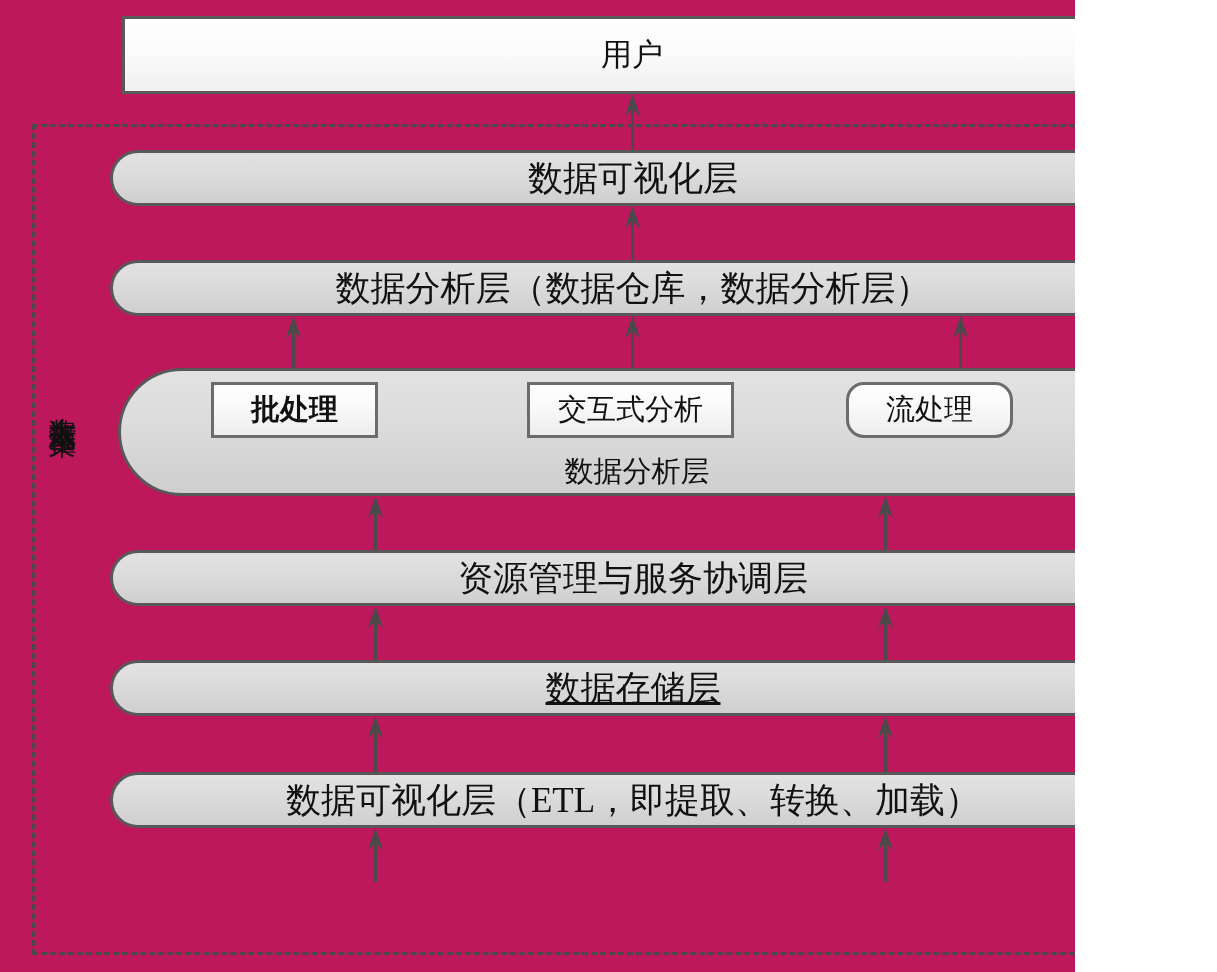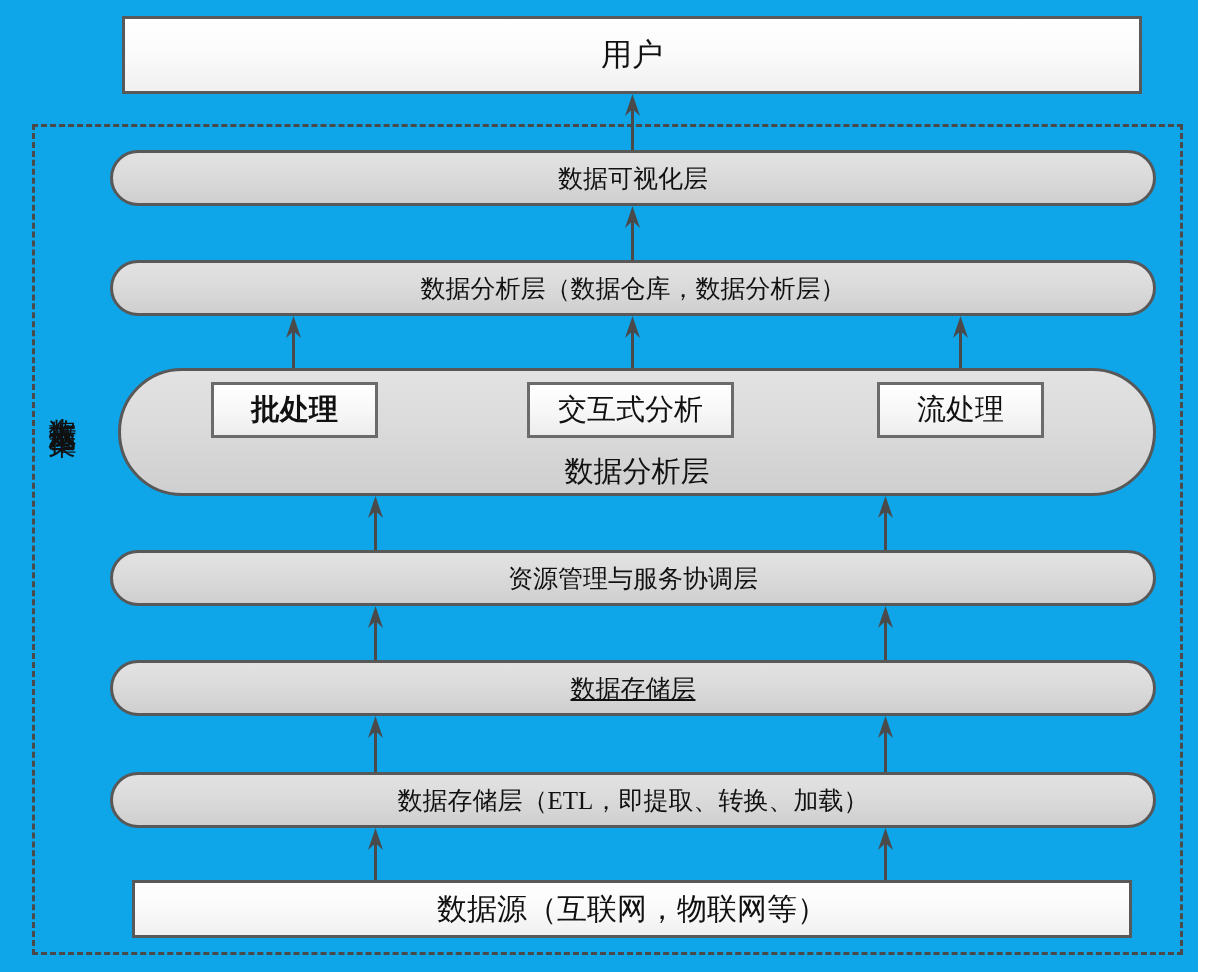--- a/index.html
+++ b/index.html
@@ -5,23 +5,23 @@
   html, body {
     margin: 0;
     padding: 0;
     background: #ffffff;
   }
   body {
     font-family: "Liberation Serif", "DejaVu Serif", serif;
   }
   #canvas {
     position: relative;
-    width: 1198px;
+    width: 1075px;
     height: 972px;
-    background: #0ea5e9;
+    background: #be185d;
     overflow: hidden;
   }
 
   
   .rect-box {
     position: absolute;
     box-sizing: border-box;
     border: 3px solid #595959;
     background: linear-gradient(to bottom, #ffffff 0%, #fbfbfb 45%, #f0f0f0 100%);
     display: flex;
@@ -75,21 +75,21 @@
   }
 
   
   .arrow {
     position: absolute;
   }
   .arrow svg { display: block; }
 
   
   .t-user      { font-size: 31px; }
-  .t-layer     { font-size: 25px; }
+  .t-layer     { font-size: 35px; }
   .t-sub       { font-size: 29px; }
   .t-engine    { font-size: 29px; }
   .t-source    { font-size: 30px; }
   .t-framework { font-size: 28px; }
 </style>
 </head>
 <body>
 
 <div id="canvas">
 
@@ -146,21 +146,21 @@
   </div>
 
   <div class="sub-box t-sub" style="left:211px; top:382px; width:167px; height:56px;font-weight:bold;">
     <span>批处理</span>
   </div>
 
   <div class="sub-box t-sub" style="left:515px; top:382px; width:207px; height:56px;margin-left:12px;">
     <span>交互式分析</span>
   </div>
 
-  <div class="sub-box t-sub" style="left:877px; top:382px; width:167px; height:56px;">
+  <div class="sub-box t-sub" style="left:846px; top:382px; width:167px; height:56px;border-radius:18px;">
     <span>流处理</span>
   </div>
 
   <div class="engine-label t-engine" style="left:118px; top:452px; width:1038px;">数据分析层</div>
 
   <div class="arrow" style="left:367px; top:496px; width:17px; height:54px;">
     <svg width="17" height="54" viewBox="0 0 17 54">
       <line x1="8.5" y1="54" x2="8.5" y2="12" stroke="#4a4a4a" stroke-width="3"></line>
       <path d="M8.5 0 L16 22 L8.5 15 L1 22 Z" fill="#4a4a4a"></path>
     </svg>
@@ -200,33 +200,30 @@
     </svg>
   </div>
   <div class="arrow" style="left:877px; top:716px; width:17px; height:62px;">
     <svg width="17" height="62" viewBox="0 0 17 62">
       <line x1="8.5" y1="62" x2="8.5" y2="12" stroke="#4a4a4a" stroke-width="3"></line>
       <path d="M8.5 0 L16 22 L8.5 15 L1 22 Z" fill="#4a4a4a"></path>
     </svg>
   </div>
 
   <div class="stadium t-layer" style="left:110px; top:772px; width:1046px; height:56px;">
-    <span>数据存储层（ETL，即提取、转换、加载）</span>
+    <span>数据可视化层（ETL，即提取、转换、加载）</span>
   </div>
 
   <div class="arrow" style="left:367px; top:828px; width:17px; height:54px;">
     <svg width="17" height="54" viewBox="0 0 17 54">
       <line x1="8.5" y1="54" x2="8.5" y2="12" stroke="#4a4a4a" stroke-width="3"></line>
       <path d="M8.5 0 L16 22 L8.5 15 L1 22 Z" fill="#4a4a4a"></path>
     </svg>
   </div>
   <div class="arrow" style="left:877px; top:828px; width:17px; height:54px;">
     <svg width="17" height="54" viewBox="0 0 17 54">
       <line x1="8.5" y1="54" x2="8.5" y2="12" stroke="#4a4a4a" stroke-width="3"></line>
       <path d="M8.5 0 L16 22 L8.5 15 L1 22 Z" fill="#4a4a4a"></path>
     </svg>
   </div>
 
-  <div class="rect-box t-source" style="left:132px; top:880px; width:1000px; height:58px;">
-    <span>数据源（互联网，物联网等）</span>
-  </div>
 
 </div>
 
 </body></html>

